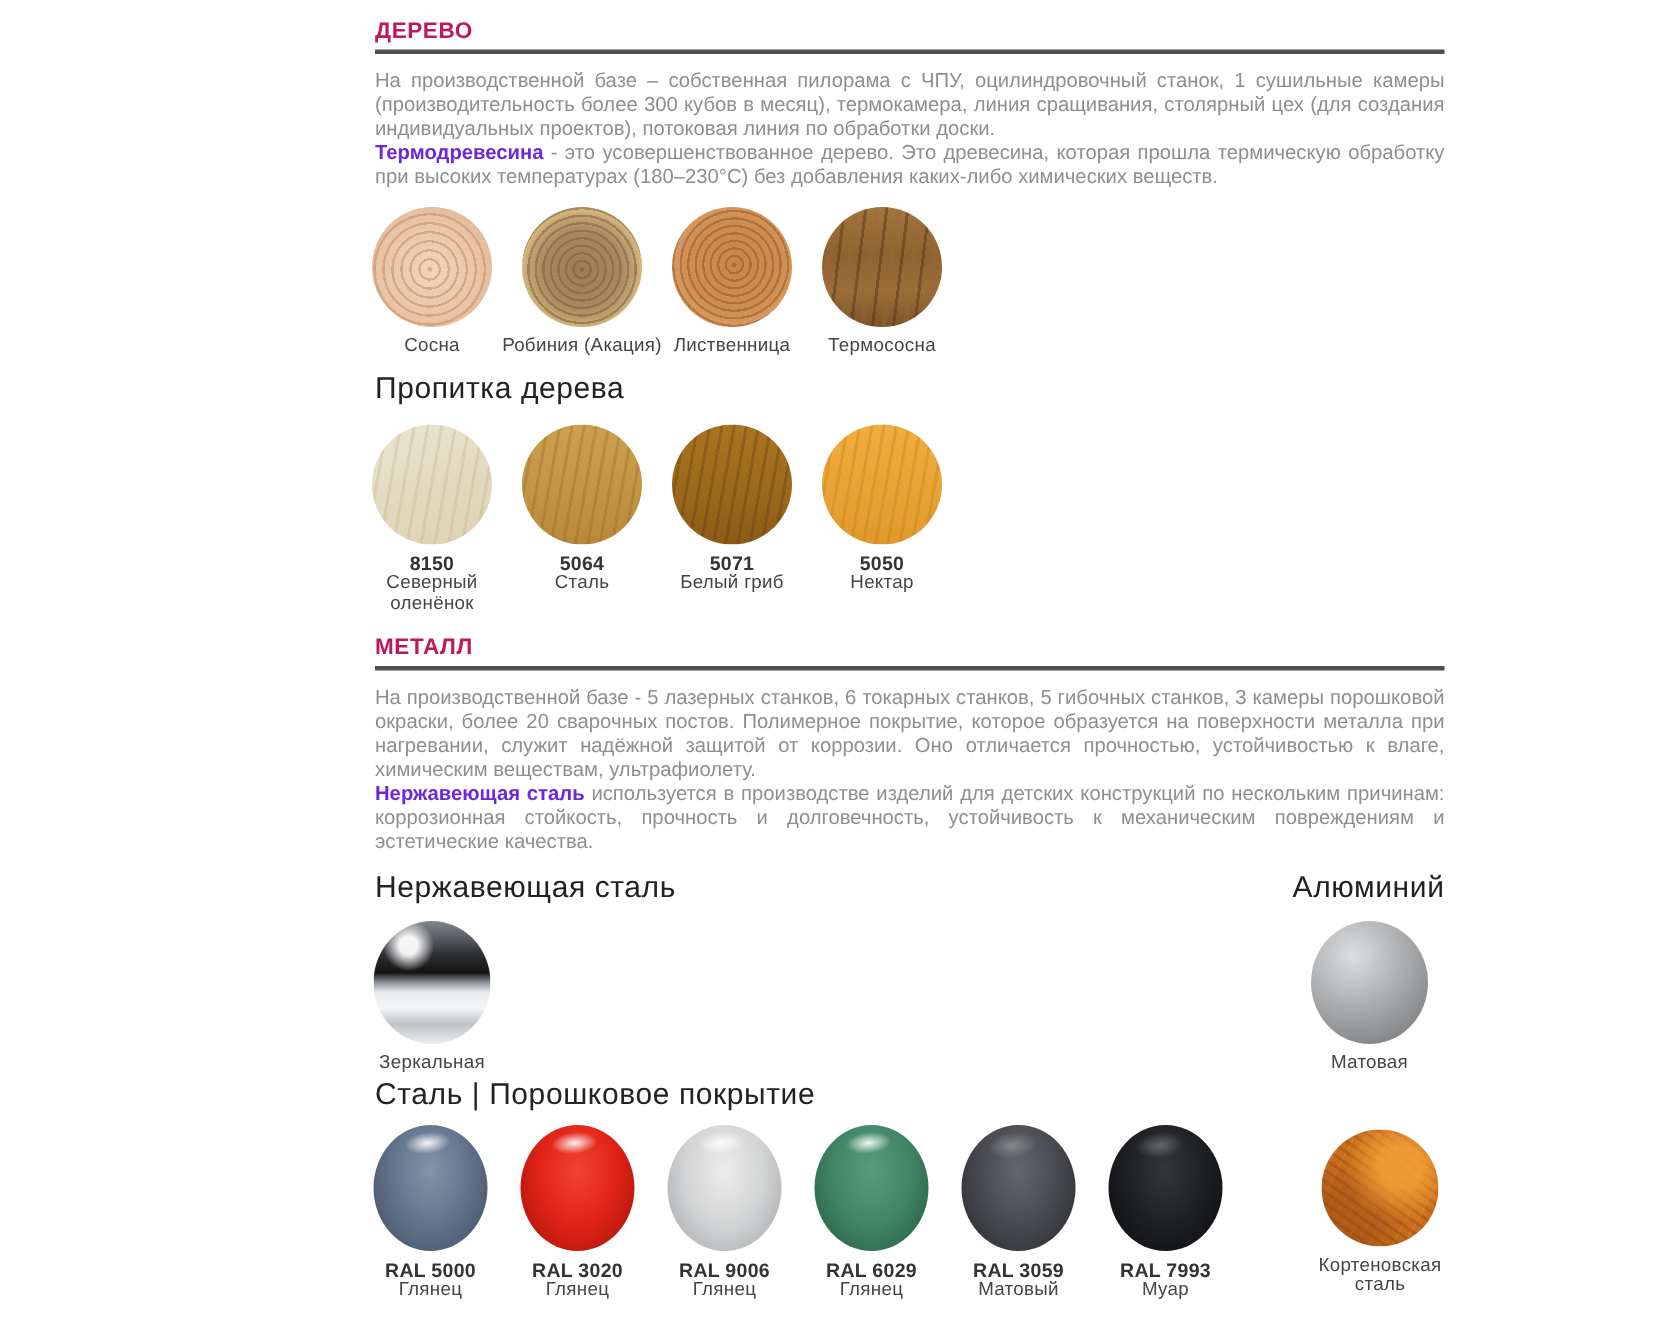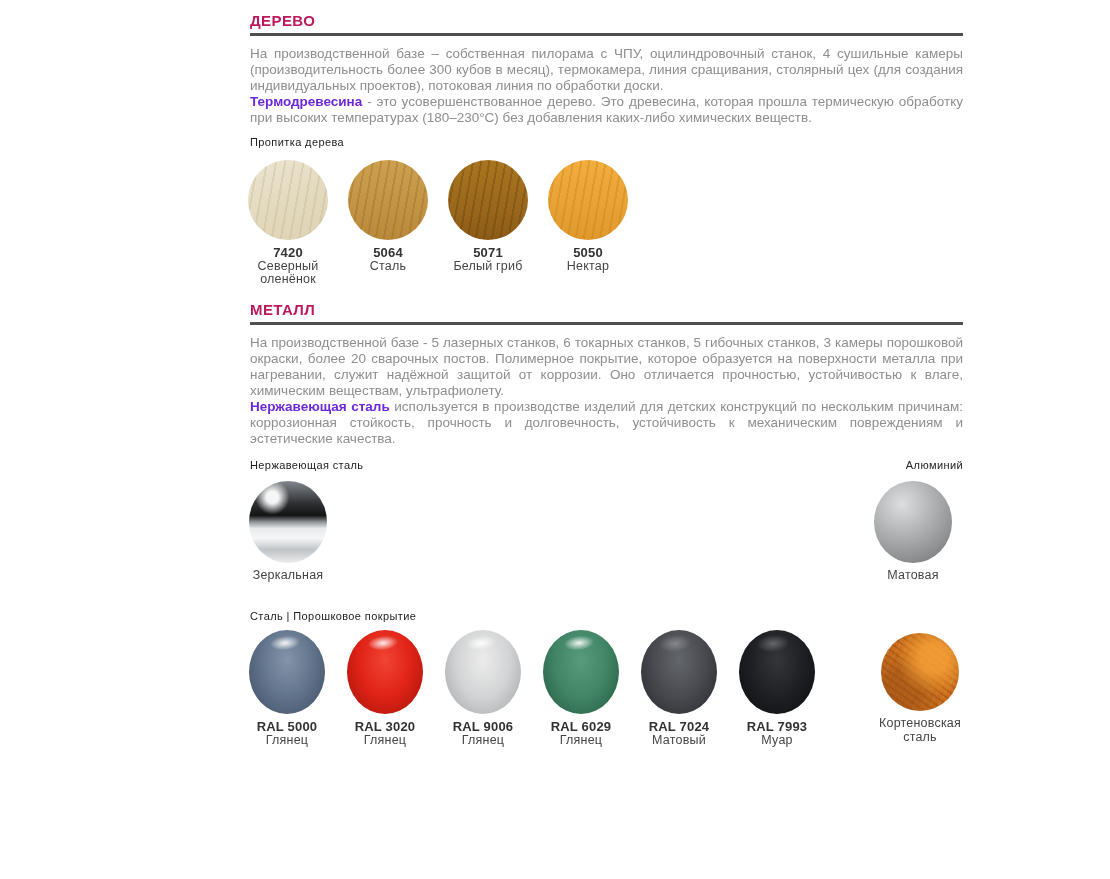--- a/index.html
+++ b/index.html
@@ -15,21 +15,21 @@
     font-size:15px; font-weight:bold; color:#be185d; letter-spacing:.4px;
   }
   .rule { height:3px; background:#4f4f4f; margin-top:4px; }
 
   
   .para { margin-top:10px; font-size:13.5px; line-height:16px; color:#8e8e8e; text-align:justify; }
   .para p { margin:0; }
   .para b { font-weight:bold; color:#6d28d9; }
 
   
-  .sub-title { font-size:11px; color:#222; letter-spacing:.4px; }
+  .sub-title { font-size:20px; color:#222; letter-spacing:.4px; }
 
   
   .row { display:flex; margin-left:-12px; position:relative; }
   .item { width:100px; display:flex; flex-direction:column; align-items:center; }
   .item.w98 { width:98px; }
   .sw { width:80px; height:80px; border-radius:50%; position:relative; flex:none; }
   .sw-label { margin-top:6px; font-size:12.5px; line-height:13.5px; color:#454545;
               text-align:center; letter-spacing:.2px; }
   .nowrap { white-space:nowrap; }
   .code { font-weight:bold; color:#333; font-size:13px; }
@@ -120,32 +120,50 @@
 </head>
 <body>
 
 <div class="content">
 
   <div>
     <div class="sec-title">ДЕРЕВО</div>
     <div class="rule"></div>
 
     <div class="para">
-      <p>На производственной базе – собственная пилорама с ЧПУ, оцилиндровочный станок, 4 сушильные камеры (производительность более 300 кубов в месяц), термокамера, линия сращивания, столярный цех (для создания индивидуальных проектов), потоковая линия по обработки доски.</p>
+      <p>На производственной базе – собственная пилорама с ЧПУ, оцилиндровочный станок, 1 сушильные камеры (производительность более 300 кубов в месяц), термокамера, линия сращивания, столярный цех (для создания индивидуальных проектов), потоковая линия по обработки доски.</p>
       <p><b>Термодревесина</b><span> - это усовершенствованное дерево. Это древесина, которая прошла термическую обработку при высоких температурах (180–230°C) без добавления каких-либо химических веществ.</span></p>
     </div>
 
+    <div class="row" style="margin-top:12px;">
+      <div class="item">
+        <div class="sw pine"></div>
+        <div class="sw-label nowrap">Сосна</div>
+      </div>
+      <div class="item">
+        <div class="sw robinia"></div>
+        <div class="sw-label nowrap">Робиния (Акация)</div>
+      </div>
+      <div class="item">
+        <div class="sw larch"></div>
+        <div class="sw-label nowrap">Лиственница</div>
+      </div>
+      <div class="item">
+        <div class="sw thermo"></div>
+        <div class="sw-label nowrap">Термососна</div>
+      </div>
+    </div>
 
     <div class="sub-title" style="margin-top:10px;">Пропитка дерева</div>
 
     <div class="row" style="margin-top:12px;">
       <div class="item">
         <div class="sw i5080"></div>
         <div class="sw-label">
-          <div class="code">7420</div>
+          <div class="code">8150</div>
           <div>Северный оленёнок</div>
         </div>
       </div>
       <div class="item">
         <div class="sw i5064"></div>
         <div class="sw-label">
           <div class="code">5064</div>
           <div>Сталь</div>
         </div>
       </div>
@@ -184,21 +202,21 @@
       <div class="item">
         <div class="sw mirror"></div>
         <div class="sw-label nowrap">Зеркальная</div>
       </div>
       <div class="item">
         <div class="sw matte"></div>
         <div class="sw-label nowrap">Матовая</div>
       </div>
     </div>
 
-    <div class="sub-title" style="margin-top:28px;">Сталь | Порошковое покрытие</div>
+    <div class="sub-title" style="margin-top:3px;">Сталь | Порошковое покрытие</div>
 
     <div class="row" style="margin-top:8px;">
       <div class="item w98">
         <div class="sphere gloss ral5000"></div>
         <div class="sw-label">
           <div class="code">RAL 5000</div>
           <div>Глянец</div>
         </div>
       </div>
       <div class="item w98">
@@ -218,21 +236,21 @@
       <div class="item w98">
         <div class="sphere gloss ral6029"></div>
         <div class="sw-label">
           <div class="code">RAL 6029</div>
           <div>Глянец</div>
         </div>
       </div>
       <div class="item w98">
         <div class="sphere sheen ral7024"></div>
         <div class="sw-label">
-          <div class="code">RAL 7024</div>
+          <div class="code">RAL 3059</div>
           <div>Матовый</div>
         </div>
       </div>
       <div class="item w98">
         <div class="sphere sheen ral9011"></div>
         <div class="sw-label">
           <div class="code">RAL 7993</div>
           <div>Муар</div>
         </div>
       </div>

